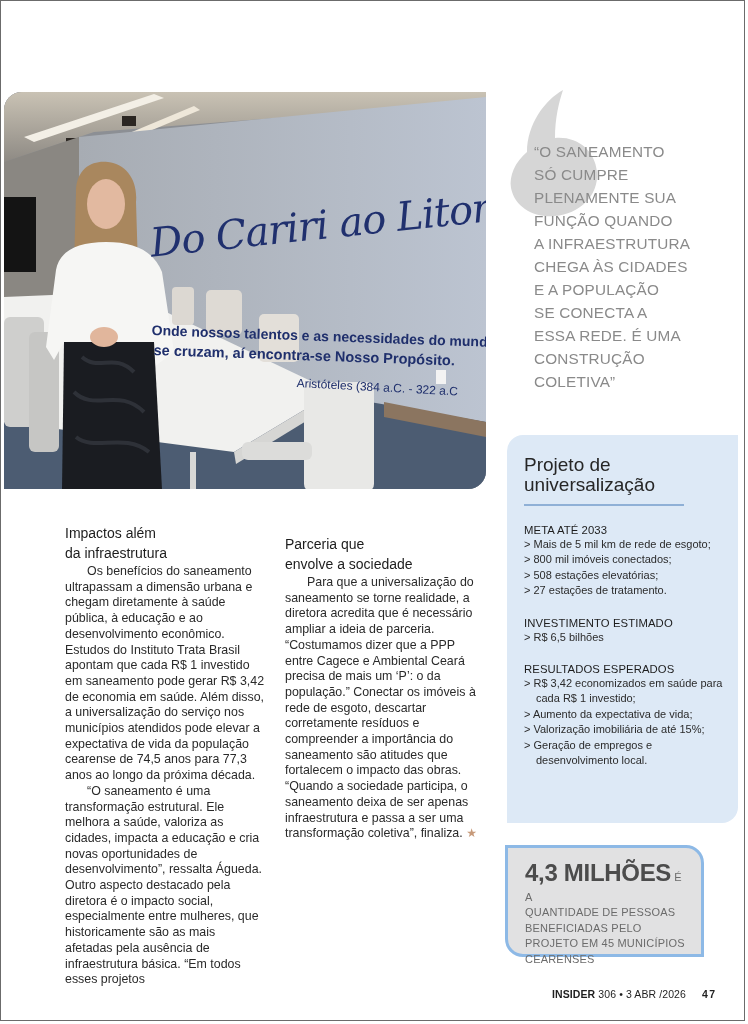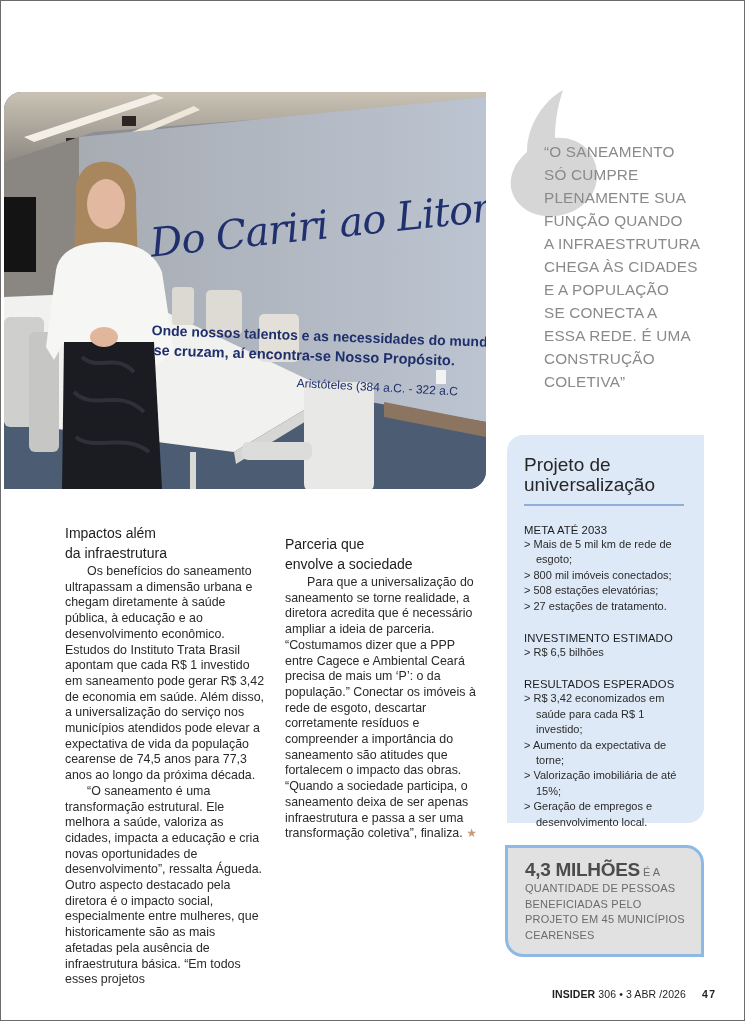--- a/index.html
+++ b/index.html
@@ -9,34 +9,34 @@
   
   .photo { position:absolute; left:4px; top:92px; width:482px; height:397px; overflow:hidden; border-radius:18px 0 18px 0; background:#8f98a6; }
   .photo svg { display:block; }
   .wall-script { position:absolute; left:144px; top:128px; font-family:"DejaVu Serif", serif; font-style:italic; font-size:40px; color:#20306e; transform:rotate(-6deg); transform-origin:left top; white-space:nowrap; letter-spacing:-1px; }
   .wall-line1 { position:absolute; left:148px; top:230px; font-family:"Liberation Sans", sans-serif; font-weight:bold; font-size:14px; color:#1f2f6c; transform:rotate(2deg); transform-origin:left top; white-space:nowrap; }
   .wall-line2 { position:absolute; left:150px; top:250px; font-family:"Liberation Sans", sans-serif; font-weight:bold; font-size:14.5px; color:#1f2f6c; transform:rotate(2deg); transform-origin:left top; white-space:nowrap; }
   .wall-line3 { position:absolute; left:293px; top:284px; font-family:"Liberation Sans", sans-serif; font-size:12px; color:#1f2f6c; transform:rotate(3deg); transform-origin:left top; white-space:nowrap; }
 
   
   .quote-mark { position:absolute; left:505px; top:90px; width:100px; height:130px; }
-  .pullquote { position:absolute; left:534px; top:140px; width:175px; font-family:"Liberation Sans", sans-serif; font-size:15.3px; line-height:23px; color:#8a8a8a; letter-spacing:0.2px; white-space:pre-line;margin-left:10px; }
+  .pullquote { position:absolute; left:534px; top:140px; width:175px; font-family:"Liberation Sans", sans-serif; font-size:15.3px; line-height:23px; color:#8a8a8a; letter-spacing:0.2px; white-space:pre-line; }
 
   
-  .sidebar { position:absolute; left:507px; top:435px; width:197px; height:388px; background:#dde9f6; border-radius:16px 0 16px 0; box-sizing:border-box; padding:20px 14px 0 17px; }
+  .sidebar { position:absolute; left:507px; top:435px; width:231px; height:388px; background:#dde9f6; border-radius:16px 0 16px 0; box-sizing:border-box; padding:20px 14px 0 17px; }
   .sidebar-title { font-size:19px; line-height:20px; color:#262626; margin:0; font-weight:normal; }
   .sidebar-rule { height:2px; background:#8fb0d6; margin:9px 0 9px 0; width:160px; }
   .sb-heading { font-weight:normal; font-size:11.3px; color:#1d1d1d; margin-top:17px; line-height:14px; letter-spacing:0.1px; }
   .sb-list { list-style:none; margin:0 0 8px 0; padding:0; }
   .sb-list li { font-size:11px; line-height:15.4px; color:#2b2b2b; padding-left:12px; text-indent:-12px; }
   .sb-list li::before { content:"> "; }
 
   
   .statbox { position:absolute; left:505px; top:845px; width:199px; height:112px; background:#e1e1e2; border:3px solid #8db9e6; border-radius:0 18px 0 18px; box-sizing:border-box; padding:11px 10px 0 17px; }
-  .stat-number { font-weight:bold; font-size:19px; color:#4c4c4c; letter-spacing:-0.3px; }
+  .stat-number { font-weight:bold; font-size:24px; color:#4c4c4c; letter-spacing:-0.3px; }
   .stat-suffix { font-size:11px; color:#6b6b6b; }
   .stat-desc { font-size:11px; line-height:15.5px; color:#6b6b6b; white-space:pre-line; letter-spacing:0.2px; }
 
   
   .col { position:absolute; font-size:12.4px; line-height:15.7px; color:#2a2a2a; }
   .col1 { left:65px; top:523px; width:200px; }
   .col2 { left:285px; top:522px; width:200px; }
   .h2 { font-size:14px; line-height:20px; color:#1d1d1d; margin:0 0 1px 0; font-weight:normal; white-space:pre-line; }
   .p { margin:0; white-space:pre-line; }
   .p.indent { text-indent:22px; }
@@ -141,21 +141,21 @@
   </ul>
 
   <div class="sb-heading">INVESTIMENTO ESTIMADO</div>
   <ul class="sb-list">
     <li>R$ 6,5 bilhões</li>
   </ul>
 
   <div class="sb-heading">RESULTADOS ESPERADOS</div>
   <ul class="sb-list">
     <li>R$ 3,42 economizados em saúde para cada R$ 1 investido;</li>
-    <li>Aumento da expectativa de torne;</li>
+    <li>Aumento da expectativa de vida;</li>
     <li>Valorização imobiliária de até 15%;</li>
     <li>Geração de empregos e desenvolvimento local.</li>
   </ul>
 </div>
 
 <div class="statbox">
   <div>
     <span class="stat-number">4,3 MILHÕES</span><span class="stat-suffix"> É A</span>
   </div>
   <div class="stat-desc">QUANTIDADE DE PESSOAS

